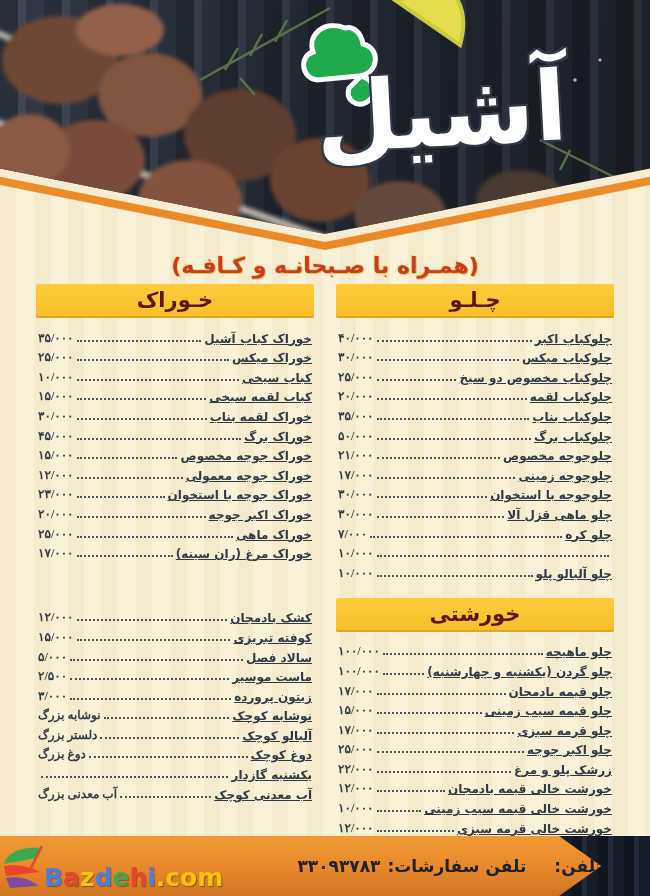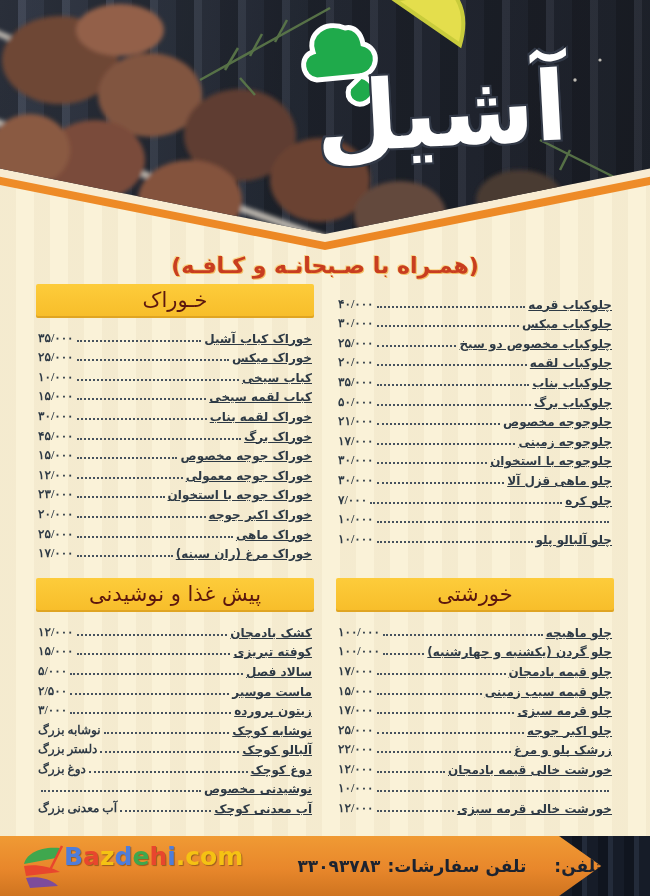--- a/index.html
+++ b/index.html
@@ -39,40 +39,40 @@
   }
   
   .menu-grid{
     direction:rtl;display:grid;grid-template-columns:1fr 1fr;column-gap:22px;
     padding:6px 36px 0 36px;align-items:start;
   }
   .section{margin-bottom:17px;}
   .sec-header{
     background:linear-gradient(#fdcc3b,#f7bd2a);border-radius:2px;
     box-shadow:inset 0 -2px 0 rgba(180,120,20,.35);
-    text-align:center;font-size:21px;font-weight:normal;color:#5c170e;
+    text-align:center;font-size:21px;font-weight:bold;color:#5c170e;
     padding:4px 0 6px 0;letter-spacing:1px;
   }
   .sec-list{padding:8px 2px 0 2px;}
   .row{display:flex;align-items:flex-end;direction:rtl;height:19.6px;
     font-size:12px;font-weight:bold;color:#2e3a45;white-space:nowrap;}
   .nm{flex:0 0 auto;text-decoration:underline;}
   .dots{flex:1 1 auto;border-bottom:2px dotted #46525e;margin:0 3px 4px 3px;min-width:8px;}
   .pr{flex:0 0 auto;direction:ltr;font-family:Liberation Serif, serif;}
   
   .footer{position:absolute;left:0;bottom:0;width:650px;height:60px;
     background:repeating-linear-gradient(90deg,#10151f 0 10px,#232b3a 10px 15px,#161c28 15px 26px);}
   .ribbon{position:absolute;inset:0;
     background:linear-gradient(#f09a34,#e8872b 55%,#cf7420);
     clip-path:polygon(0 0,86% 0,92.5% 50%,86% 100%,0 100%);
     display:flex;align-items:center;direction:rtl;gap:28px;
     padding-right:48px;box-sizing:border-box;
     font-size:17px;font-weight:bold;color:#1c2330;}
   .phone-group{display:flex;direction:rtl;gap:7px;}
-  .watermark{position:absolute;left:20px;bottom:6px;display:flex;align-items:flex-start;opacity:.97;}
+  .watermark{position:absolute;left:0;bottom:6px;display:flex;align-items:flex-end;opacity:.97;}
   .wm-text{font-size:25px;font-weight:bold;letter-spacing:0;line-height:1;
     text-shadow:1px 1px 1px rgba(0,0,0,.35);}
   
 </style>
 </head>
 <body>
 
 <div class="page">
 
   <div class="hero">
@@ -126,24 +126,25 @@
         <div class="logo-text">آشیل</div>
       </div>
     </div>
   </div>
 
   <div class="subtitle">(همـراه با صـبحانـه و کـافـه)</div>
 
   <div class="menu-grid">
 
     <div class="section">
+      <div class="sec-header">چـلـو</div>
       <div class="sec-list">
 
           <div class="row">
-            <span class="nm">چلوکباب قرمه</span>
+            <span class="nm">چلوکباب اکبر</span>
             <span class="dots"></span>
             <span class="pr">۴۰/۰۰۰</span>
           </div>
 
           <div class="row">
             <span class="nm">چلوکباب میکس</span>
             <span class="dots"></span>
             <span class="pr">۳۰/۰۰۰</span>
           </div>
 
@@ -338,34 +339,34 @@
             <span class="pr">۲۲/۰۰۰</span>
           </div>
 
           <div class="row">
             <span class="nm">خورشت خالی قیمه بادمجان</span>
             <span class="dots"></span>
             <span class="pr">۱۲/۰۰۰</span>
           </div>
 
           <div class="row">
+            <span class="nm">خورشت خالی قیمه سیب زمینی</span>
             <span class="dots"></span>
             <span class="pr">۱۰/۰۰۰</span>
           </div>
 
           <div class="row">
             <span class="nm">خورشت خالی قرمه سبزی</span>
             <span class="dots"></span>
             <span class="pr">۱۲/۰۰۰</span>
           </div>
         </div>
     </div>
 
     <div class="section">
-      <div class="sec-header">پیش غذا و نوشیدنی</div>
       <div class="sec-list">
 
           <div class="row">
             <span class="nm">کشک بادمجان</span>
             <span class="dots"></span>
             <span class="pr">۱۲/۰۰۰</span>
           </div>
 
           <div class="row">
             <span class="nm">کوفته تبریزی</span>
@@ -403,21 +404,21 @@
             <span class="pr">دلستر بزرگ</span>
           </div>
 
           <div class="row">
             <span class="nm">دوغ کوچک</span>
             <span class="dots"></span>
             <span class="pr">دوغ بزرگ</span>
           </div>
 
           <div class="row">
-            <span class="nm">نوشیدنی مخصوص</span>
+            <span class="nm">یکشنبه گازدار</span>
             <span class="dots"></span>
             <span class="pr"></span>
           </div>
 
           <div class="row">
             <span class="nm">آب معدنی کوچک</span>
             <span class="dots"></span>
             <span class="pr">آب معدنی بزرگ</span>
           </div>
         </div>

